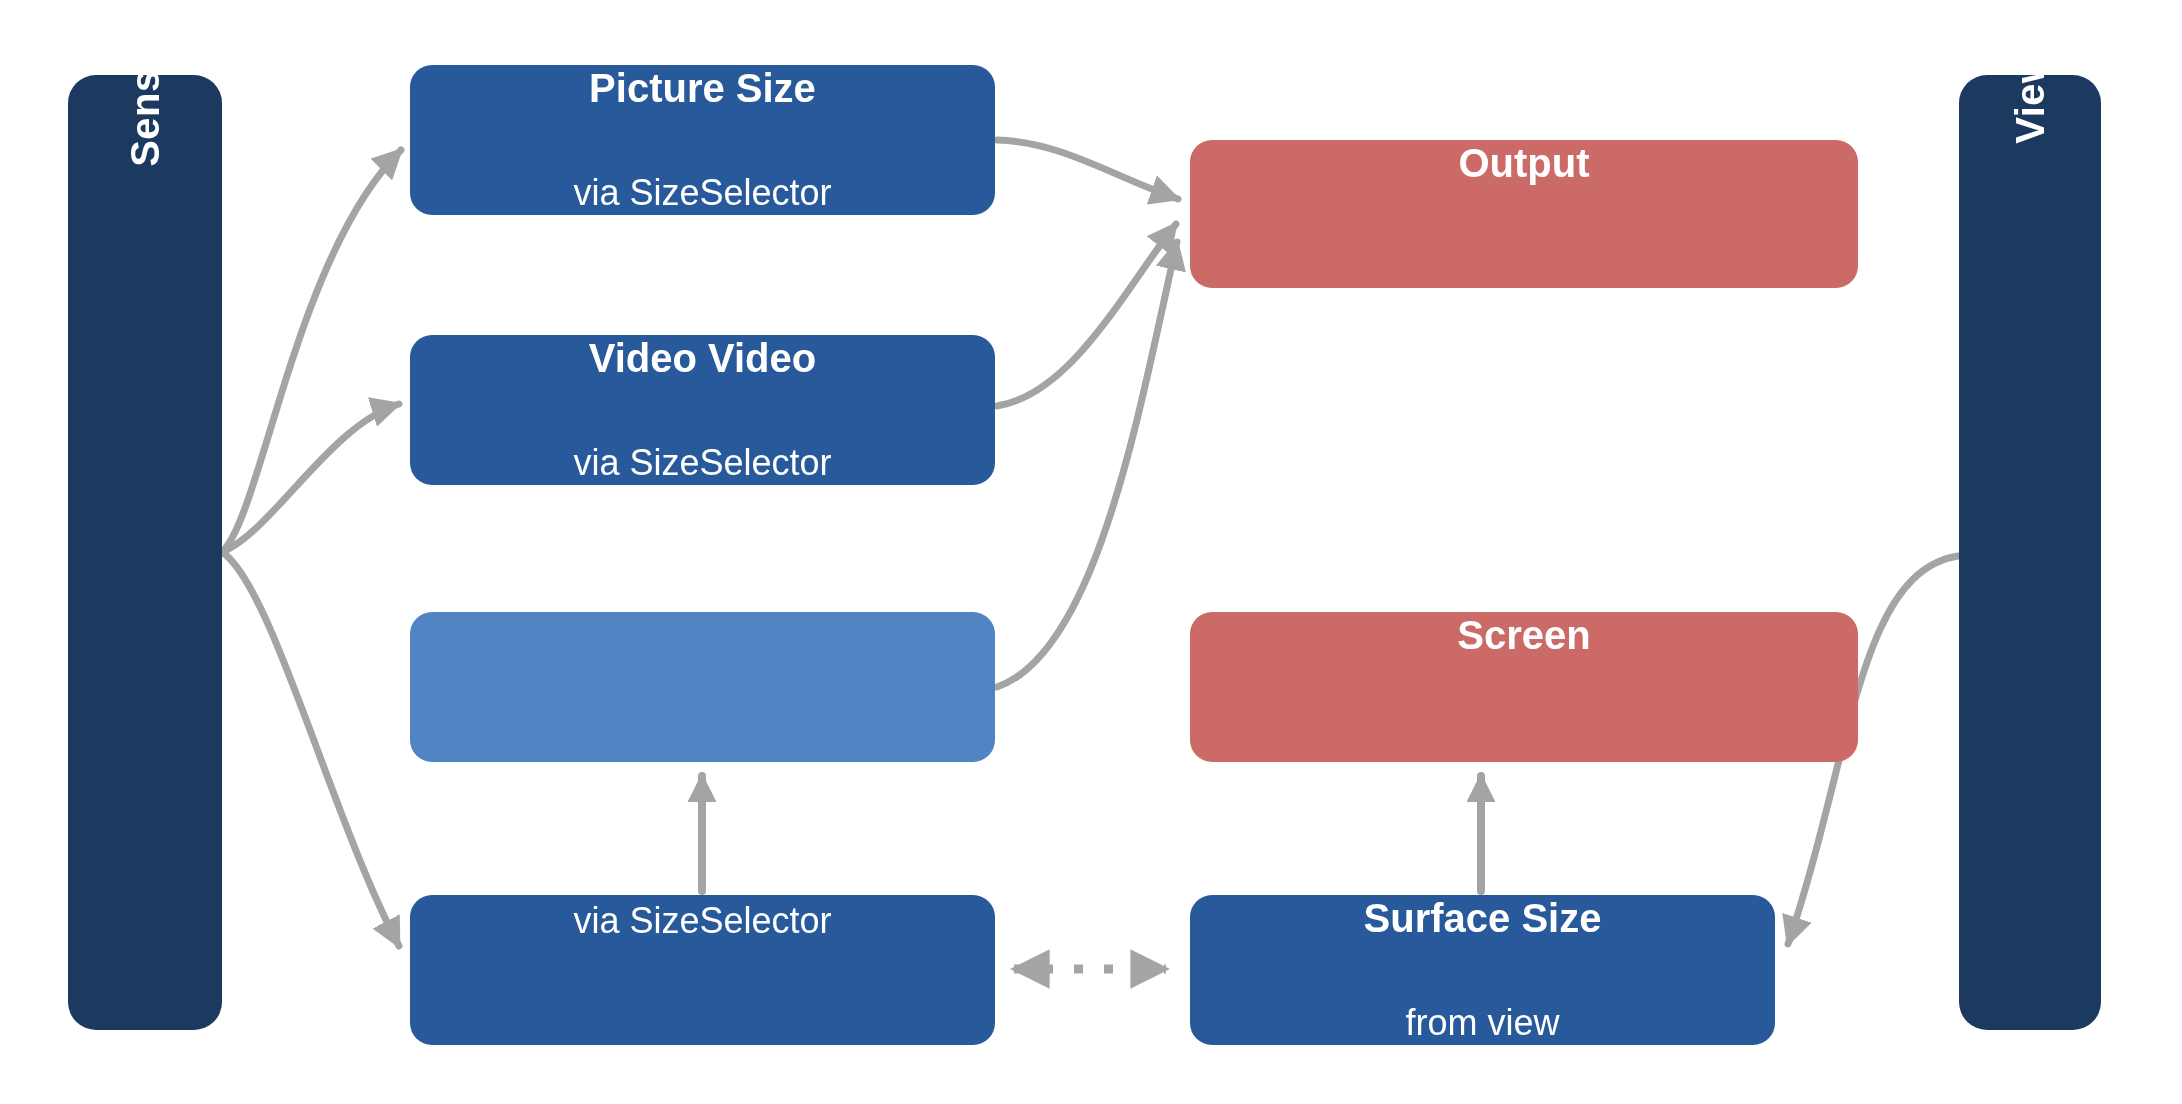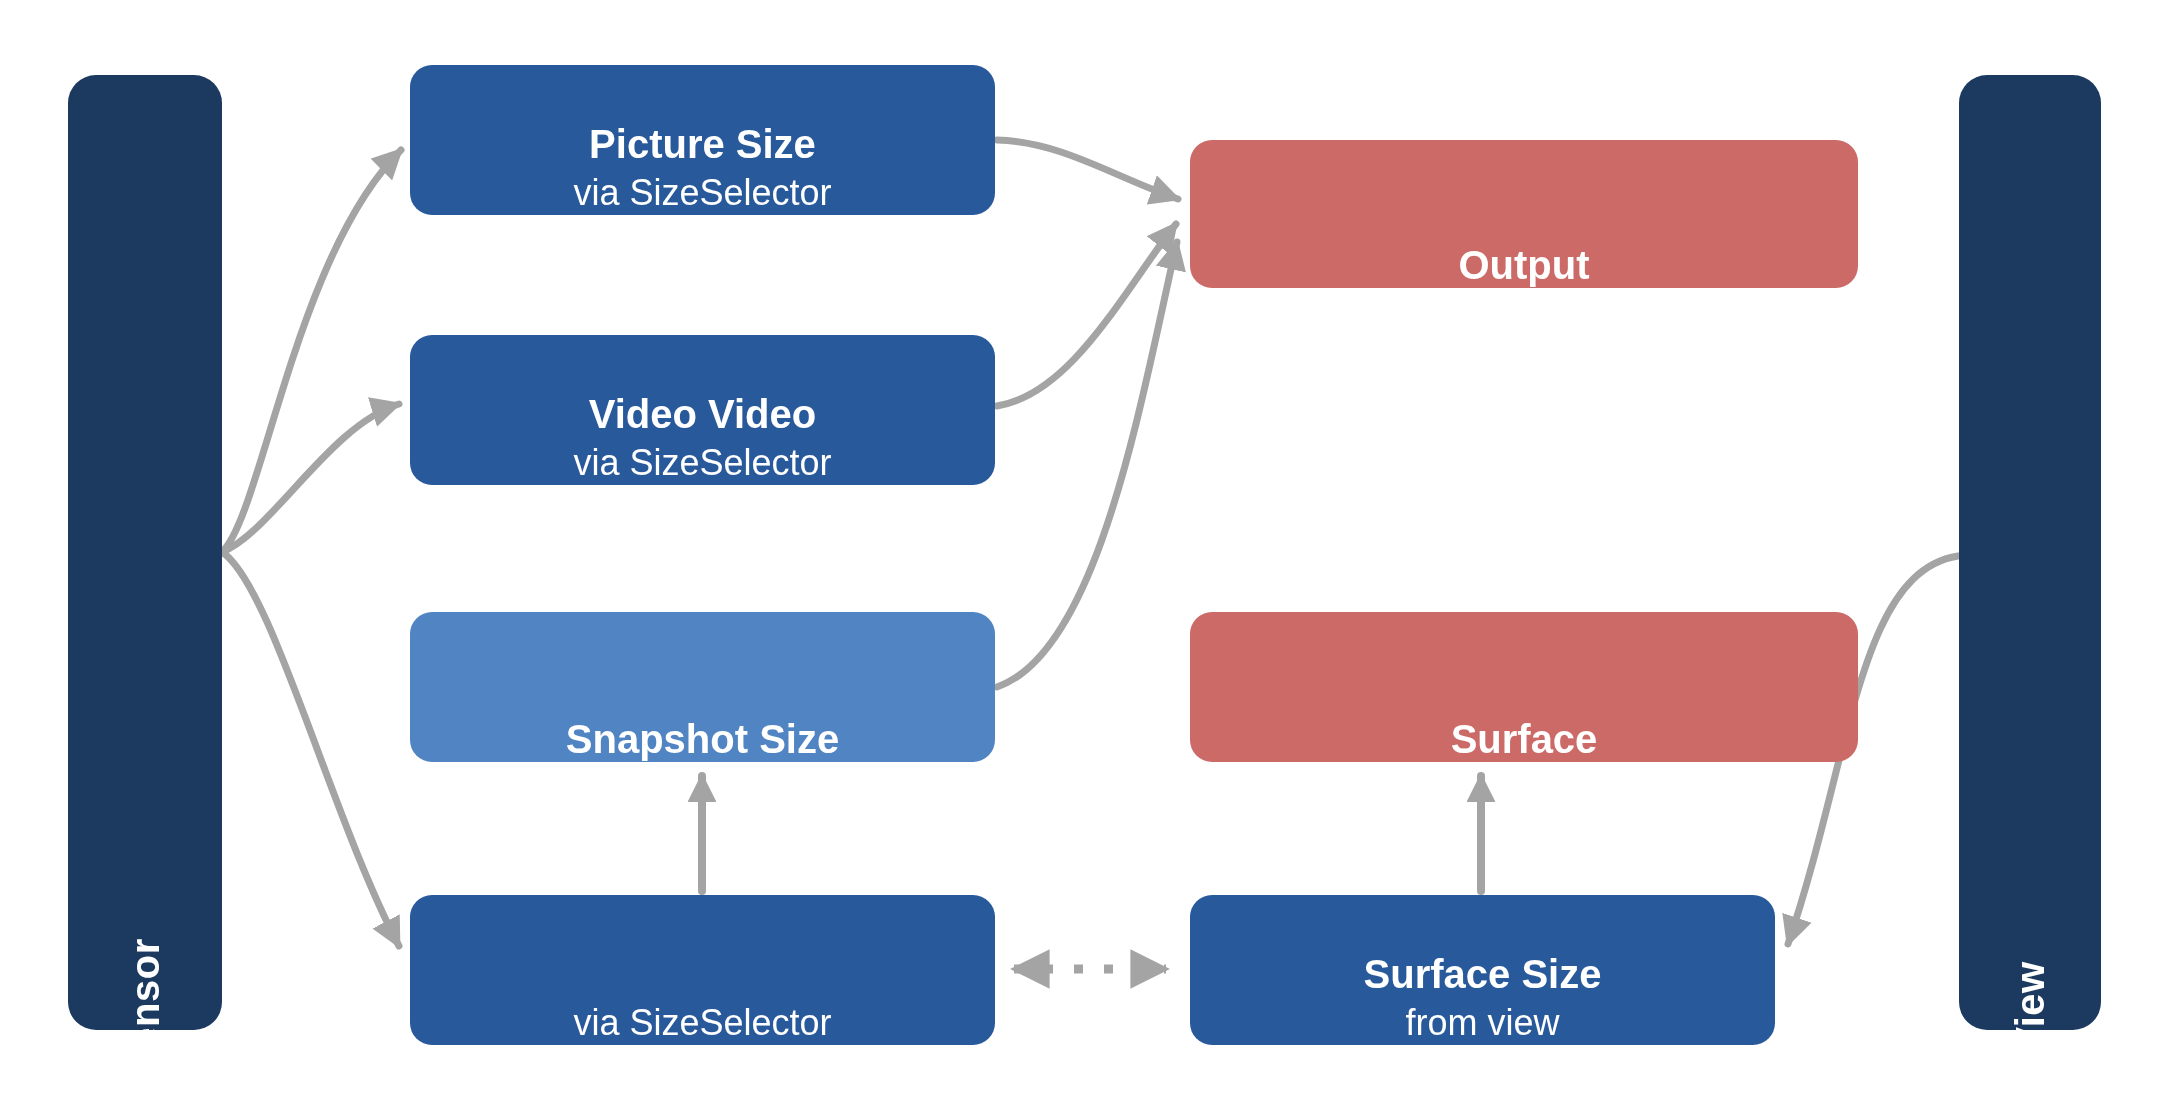--- a/index.html
+++ b/index.html
@@ -33,21 +33,21 @@
     stroke-linecap: butt;
     stroke-dasharray: 9 21;
   }
   .arrowhead-shape { fill: var(--arrow-gray, #a4a4a4); }
 
   .node {
     position: absolute;
     display: flex;
     flex-direction: column;
     align-items: center;
-    justify-content: flex-end;
+    justify-content: space-between;
     color: var(--text, #ffffff);
     text-align: center;
     box-sizing: border-box;
   }
   .pillar {
     width: 154px;
     height: 955px;
     top: 75px;
     border-radius: 28px;
     background: var(--pillar-navy, #1c3a60);
@@ -129,33 +129,32 @@
     <span class="title">Picture Size</span>
     <span class="subtitle">via SizeSelector</span>
   </div>
 
   <div class="node box node-video">
     <span class="title">Video Video</span>
     <span class="subtitle">via SizeSelector</span>
   </div>
 
   <div class="node box light node-snapshot">
-    <span class="title">Snapshot Size</span>
   </div>
 
   <div class="node box node-preview">
     <span class="subtitle">via SizeSelector</span>
   </div>
 
   <div class="node box red node-output">
     <span class="title">Output</span>
   </div>
 
   <div class="node box red node-screen">
-    <span class="title">Surface</span>
+    <span class="title">Screen</span>
   </div>
 
   <div class="node box node-surface">
     <span class="title">Surface Size</span>
     <span class="subtitle">from view</span>
   </div>
 
   <div class="node pillar node-view">
     <span class="pillar-label">View</span>
   </div>

